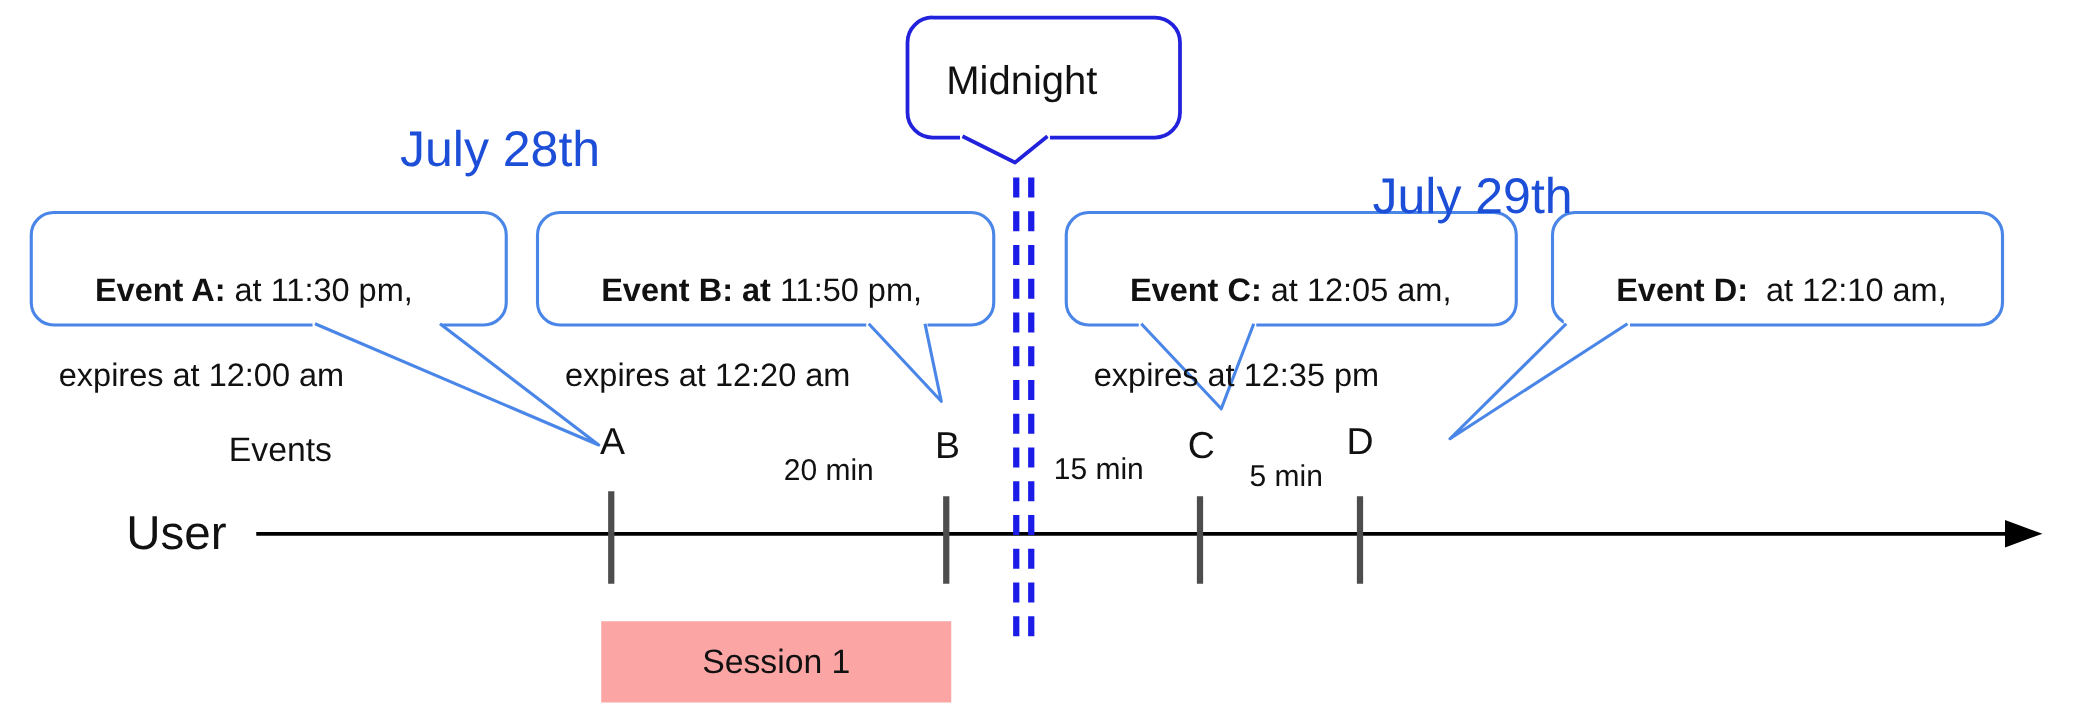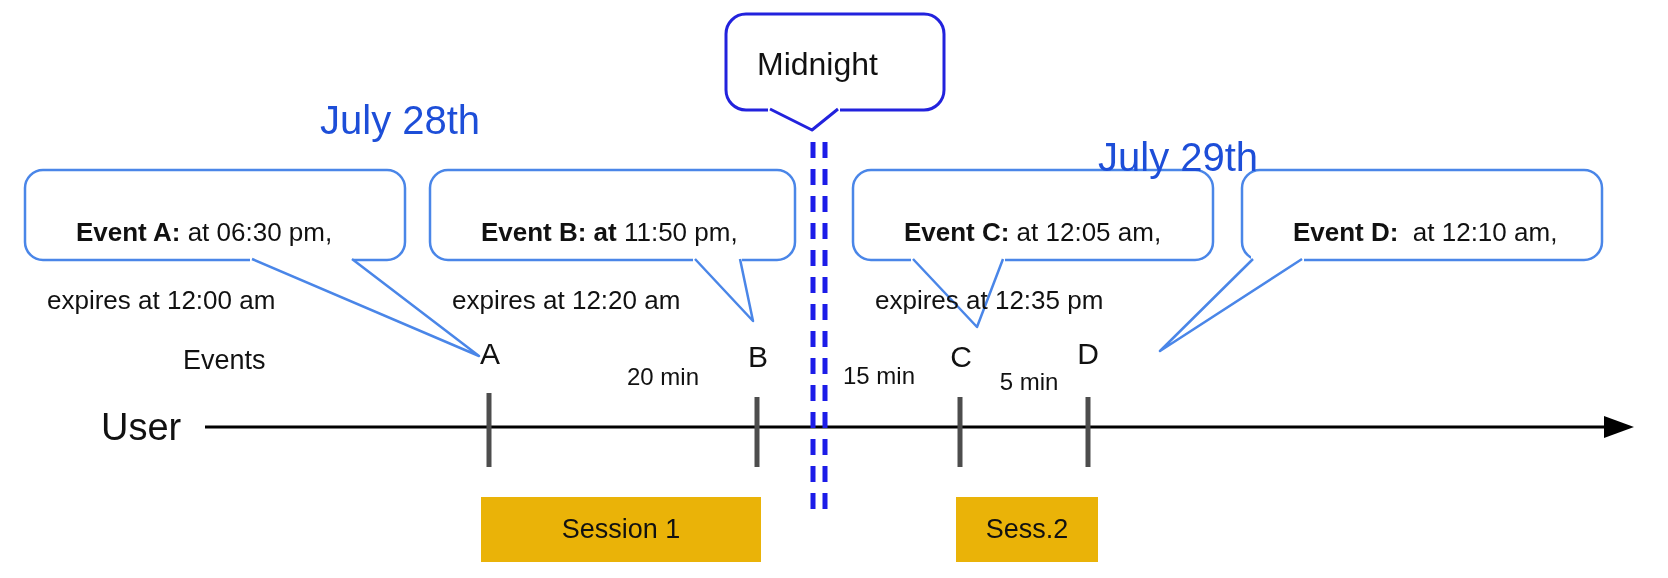--- a/index.html
+++ b/index.html
@@ -11,21 +11,21 @@
   .txt{position:absolute;white-space:pre-wrap;}
   .date-label{font-size:40px;color:#1d4ed8;}
   .midnight-label{font-size:32px;}
   .callout-text{font-size:26px;line-height:34px;}
   .callout-text b{font-weight:bold;}
   .row-label{font-size:27px;}
   .axis-label{font-size:38px;}
   .marker-letter{font-size:30px;transform:translateX(-50%);}
   .gap-label{font-size:24px;transform:translateX(-50%);}
   .session-box{
-    position:absolute;top:497px;height:65px;background:#eab308;
+    position:absolute;top:497px;height:65px;background:#fca5a5;
     display:flex;align-items:center;justify-content:center;font-size:27px;
   }
 </style>
 </head>
 <body>
 
 <div id="canvas">
 
   <svg id="shapes" viewBox="0 0 1668 578">
 
@@ -61,21 +61,21 @@
     <rect x="1251" y="255" width="53" height="12" fill="#fff"></rect>
     <polyline points="1253,259 1160,351 1302,259" fill="#fff" stroke="#4a86e8" stroke-width="2.5" stroke-linejoin="round"></polyline>
   </svg>
 
   <div class="txt date-label" style="left:320px;top:98px;">July 28th</div>
   <div class="txt date-label" style="left:1098px;top:98px;margin-top:37px;">July 29th</div>
 
   <div class="txt midnight-label" style="left:757px;top:46px;text-align:center;">Midnight</div>
 
   <div class="txt callout-text" style="left:47px;top:181px;width:340px;">
-    <b>Event A:</b><span> at 06:30 pm,</span>
+    <b>Event A:</b><span> at 11:30 pm,</span>
     <div>expires at 12:00 am</div>
   </div>
   <div class="txt callout-text" style="left:452px;top:181px;width:330px;">
     <b>Event B: at</b><span> 11:50 pm,</span>
     <div>expires at 12:20 am</div>
   </div>
   <div class="txt callout-text" style="left:875px;top:181px;width:325px;">
     <b>Event C:</b><span> at 12:05 am,</span>
     <div>expires at 12:35 pm</div>
   </div>
@@ -91,17 +91,14 @@
   <div class="txt marker-letter" style="left:961px;top:340px;">C</div>
   <div class="txt marker-letter" style="left:1088px;top:337px;">D</div>
 
   <div class="txt gap-label" style="left:663px;top:363px;">20 min</div>
   <div class="txt gap-label" style="left:879px;top:362px;">15 min</div>
   <div class="txt gap-label" style="left:1029px;top:368px;">5 min</div>
 
   <div class="session-box" style="left:481px;width:280px;">
     <span>Session 1</span>
   </div>
-  <div class="session-box" style="left:956px;width:142px;">
-    <span>Sess.2</span>
-  </div>
 
 </div>
 
 </body></html>

